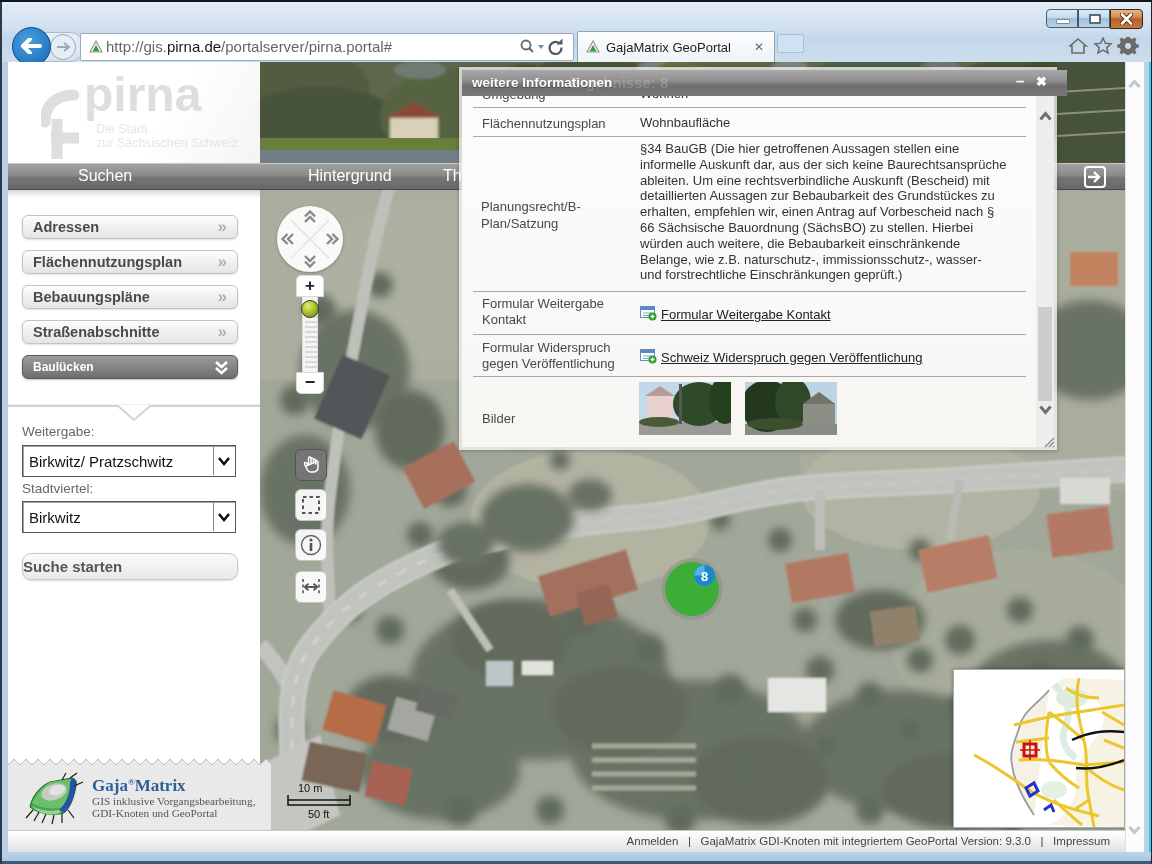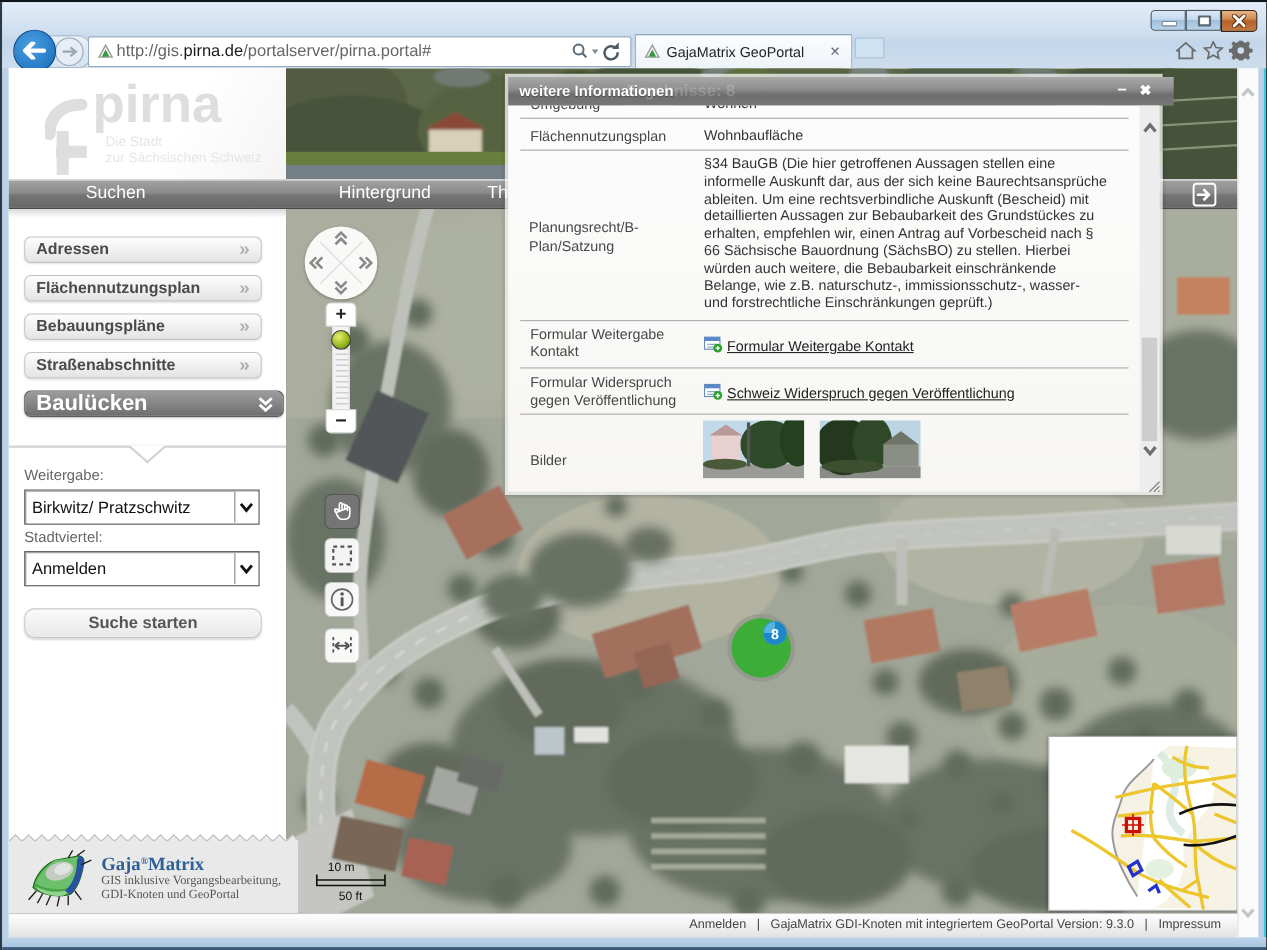--- a/index.html
+++ b/index.html
@@ -4,22 +4,22 @@
 <style>
   html,body{margin:0;padding:0;width:1152px;height:864px;overflow:hidden;
     font-family:"Liberation Sans",sans-serif;}
   #win{position:absolute;left:0;top:0;width:1152px;height:864px;background:#c8d8ea;}
   .abs{position:absolute;}
   svg{display:block;}
   .sbtn{width:216px;height:24px;border:1px solid #c3c3c3;border-radius:6px;box-sizing:border-box;
     background:linear-gradient(#fdfdfd,#e4e4e4);font-size:14.5px;font-weight:bold;color:#4a4a4a;
     line-height:22px;padding-left:10px;box-shadow:0 1px 2px rgba(0,0,0,0.12);}
   .sbtn::after{content:"\00BB";position:absolute;right:10px;top:0;color:#b0b0b0;font-size:17px;font-weight:bold;}
-  .sbtn-dark{width:236px;height:24px;border:1px solid #5a5a5a;border-radius:6px;box-sizing:border-box;
-    background:linear-gradient(#9c9c9c,#6e6e6e);font-size:20px;font-weight:bold;color:#fff;
+  .sbtn-dark{width:216px;height:24px;border:1px solid #5a5a5a;border-radius:6px;box-sizing:border-box;
+    background:linear-gradient(#9c9c9c,#6e6e6e);font-size:12px;font-weight:bold;color:#fff;
     line-height:22px;padding-left:10px;box-shadow:0 1px 2px rgba(0,0,0,0.25);}
 
   .selbox{width:214px;height:32px;background:#fff;border:1px solid #565656;box-sizing:border-box;
     box-shadow:inset 1px 1px 0 #a0a0a0;}
   .selbox span{position:absolute;left:6px;top:7px;font-size:15px;color:#111;}
   .selarr{position:absolute;right:1px;top:1px;width:20px;height:28px;background:#fff;border-left:1px solid #888;
     display:flex;align-items:center;justify-content:center;}
   .lbl{font-size:13px;color:#484848;line-height:17px;}
   .val{font-size:13px;color:#333;}
   .link{font-size:13px;color:#222;text-decoration:underline;}
@@ -421,30 +421,30 @@
   <div class="abs selbox" style="left:22px;top:445px;">
       <span>Birkwitz/ Pratzschwitz</span>
     <div class="selarr">
         <svg width="18" height="18">
           <path d="M4 6 L9 12 L14 6" stroke="#111" stroke-width="2.6" fill="none"></path>
         </svg>
       </div>
   </div>
   <div class="abs" style="left:22px;top:481px;font-size:13.5px;color:#666;">Stadtviertel:</div>
   <div class="abs selbox" style="left:22px;top:501px;">
-      <span>Anmelden</span>
+      <span>Birkwitz</span>
     <div class="selarr">
         <svg width="18" height="18">
           <path d="M4 6 L9 12 L14 6" stroke="#111" stroke-width="2.6" fill="none"></path>
         </svg>
       </div>
   </div>
 
   <div class="abs" style="left:22px;top:553px;width:216px;height:27px;border:1px solid #c8c8c8;border-radius:9px;box-sizing:border-box;
-      background:linear-gradient(#fafafa,#e9e9e9);text-align:center;font-size:15px;font-weight:bold;color:#555;line-height:25px;box-shadow:0 1px 2px rgba(0,0,0,0.15);">Suche starten</div>
+      background:linear-gradient(#fafafa,#e9e9e9);font-size:15px;font-weight:bold;color:#555;line-height:25px;box-shadow:0 1px 2px rgba(0,0,0,0.15);">Suche starten</div>
 
   <div class="abs" style="left:8px;top:763px;width:263px;height:67px;background:#e9e9e9;"></div>
   <div class="abs" style="left:8px;top:757px;width:263px;height:8px;overflow:hidden;">
     <svg width="263" height="8">
       <path d="M0 8 L6 2 L12 8 L18 2 L24 8 L30 2 L36 8 L42 2 L48 8 L54 2 L60 8 L66 2 L72 8 L78 2 L84 8 L90 2 L96 8 L102 2 L108 8 L114 2 L120 8 L126 2 L132 8 L138 2 L144 8 L150 2 L156 8 L162 2 L168 8 L174 2 L180 8 L186 2 L192 8 L198 2 L204 8 L210 2 L216 8 L222 2 L228 8 L234 2 L240 8 L246 2 L252 8 L258 2 L263 7 L263 8 Z" fill="#e9e9e9"></path>
       <path d="M0 8 L6 2 L12 8 L18 2 L24 8 L30 2 L36 8 L42 2 L48 8 L54 2 L60 8 L66 2 L72 8 L78 2 L84 8 L90 2 L96 8 L102 2 L108 8 L114 2 L120 8 L126 2 L132 8 L138 2 L144 8 L150 2 L156 8 L162 2 L168 8 L174 2 L180 8 L186 2 L192 8 L198 2 L204 8 L210 2 L216 8 L222 2 L228 8 L234 2 L240 8 L246 2 L252 8 L258 2 L263 7" fill="none" stroke="#c0c0c0" stroke-width="1"></path>
     </svg>
   </div>
   <div class="abs" style="left:24px;top:770px;">
     <svg width="64" height="56">

